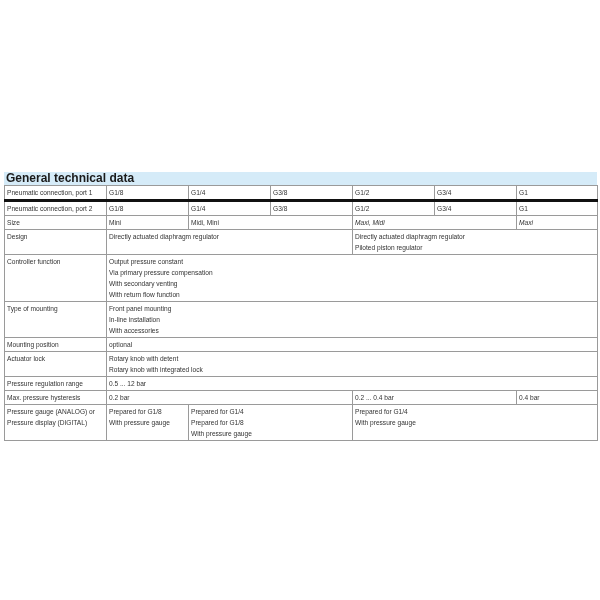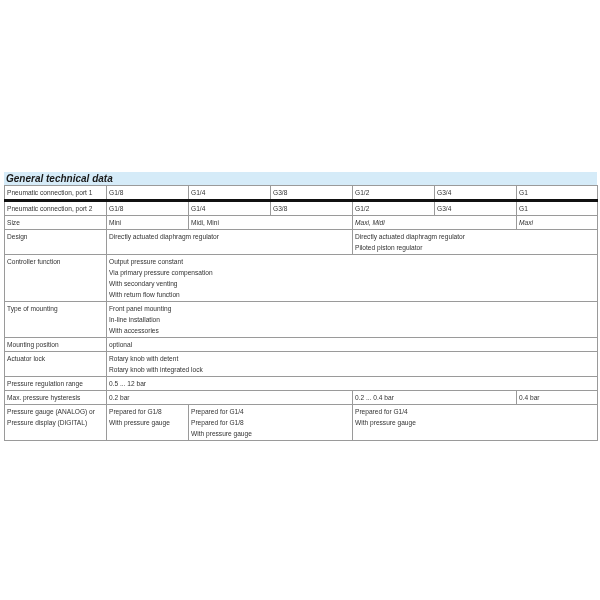--- a/index.html
+++ b/index.html
@@ -1,18 +1,18 @@
 <!DOCTYPE html>
 <html><head>
 <meta charset="utf-8">
 <style>
   html, body { margin:0; padding:0; background:#ffffff; }
   body { width:600px; height:600px; position:relative; overflow:hidden; font-family:"Liberation Sans", sans-serif; }
   .wrap { position:absolute; left:4px; top:172px; width:593px; }
-  .title-bar { background:#d5ebf8; height:13px; line-height:13px; font-size:10px; font-weight:bold; padding-left:2px; color:#1a1a1a;font-style:italic; }
+  .title-bar { background:#d5ebf8; height:13px; line-height:13px; font-size:12px; font-weight:bold; padding-left:2px; color:#1a1a1a; }
   table { border-collapse:collapse; width:593px; table-layout:fixed; font-size:6.6px; color:#333; }
   td { border:1px solid #9a9a9a; padding:1px 2px; vertical-align:top; line-height:11px; white-space:nowrap; overflow:hidden; }
   td.lbl { color:#333; }
   tr.thick td { border-bottom:3px solid #111; }
   .cell-line { display:block; }
   .it { font-style:italic; }
 </style>
 </head>
 <body>
 

